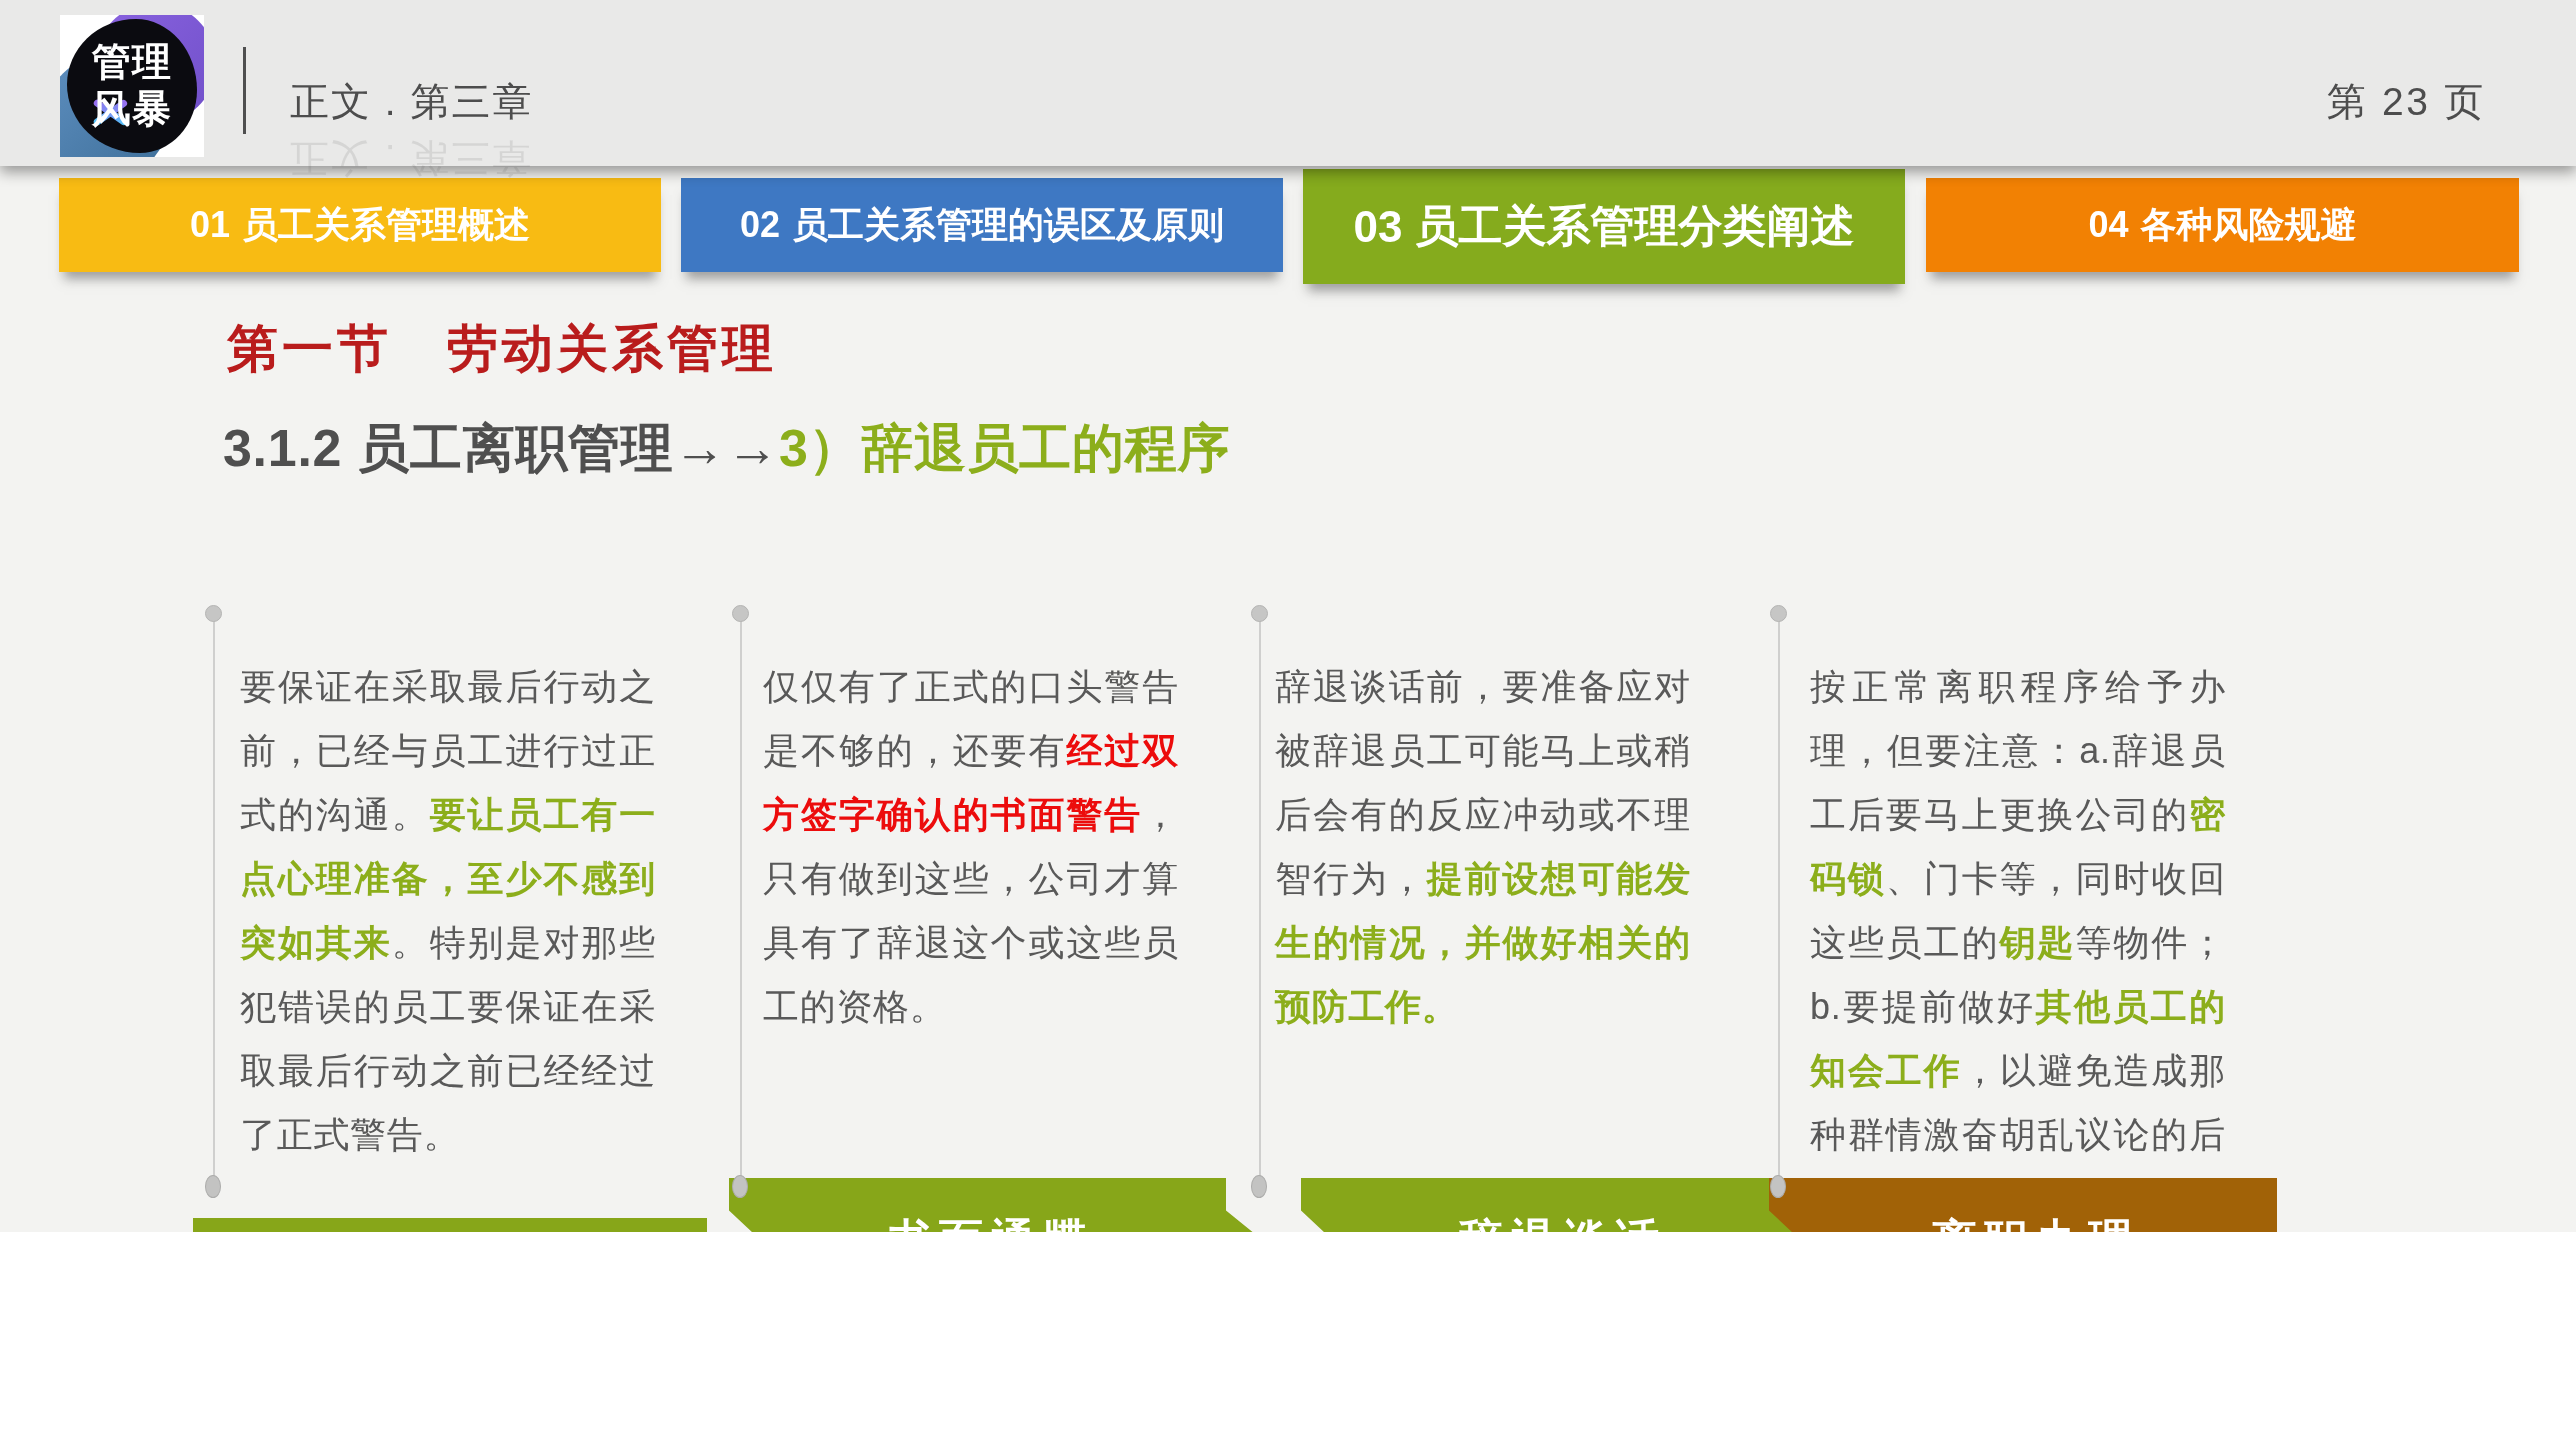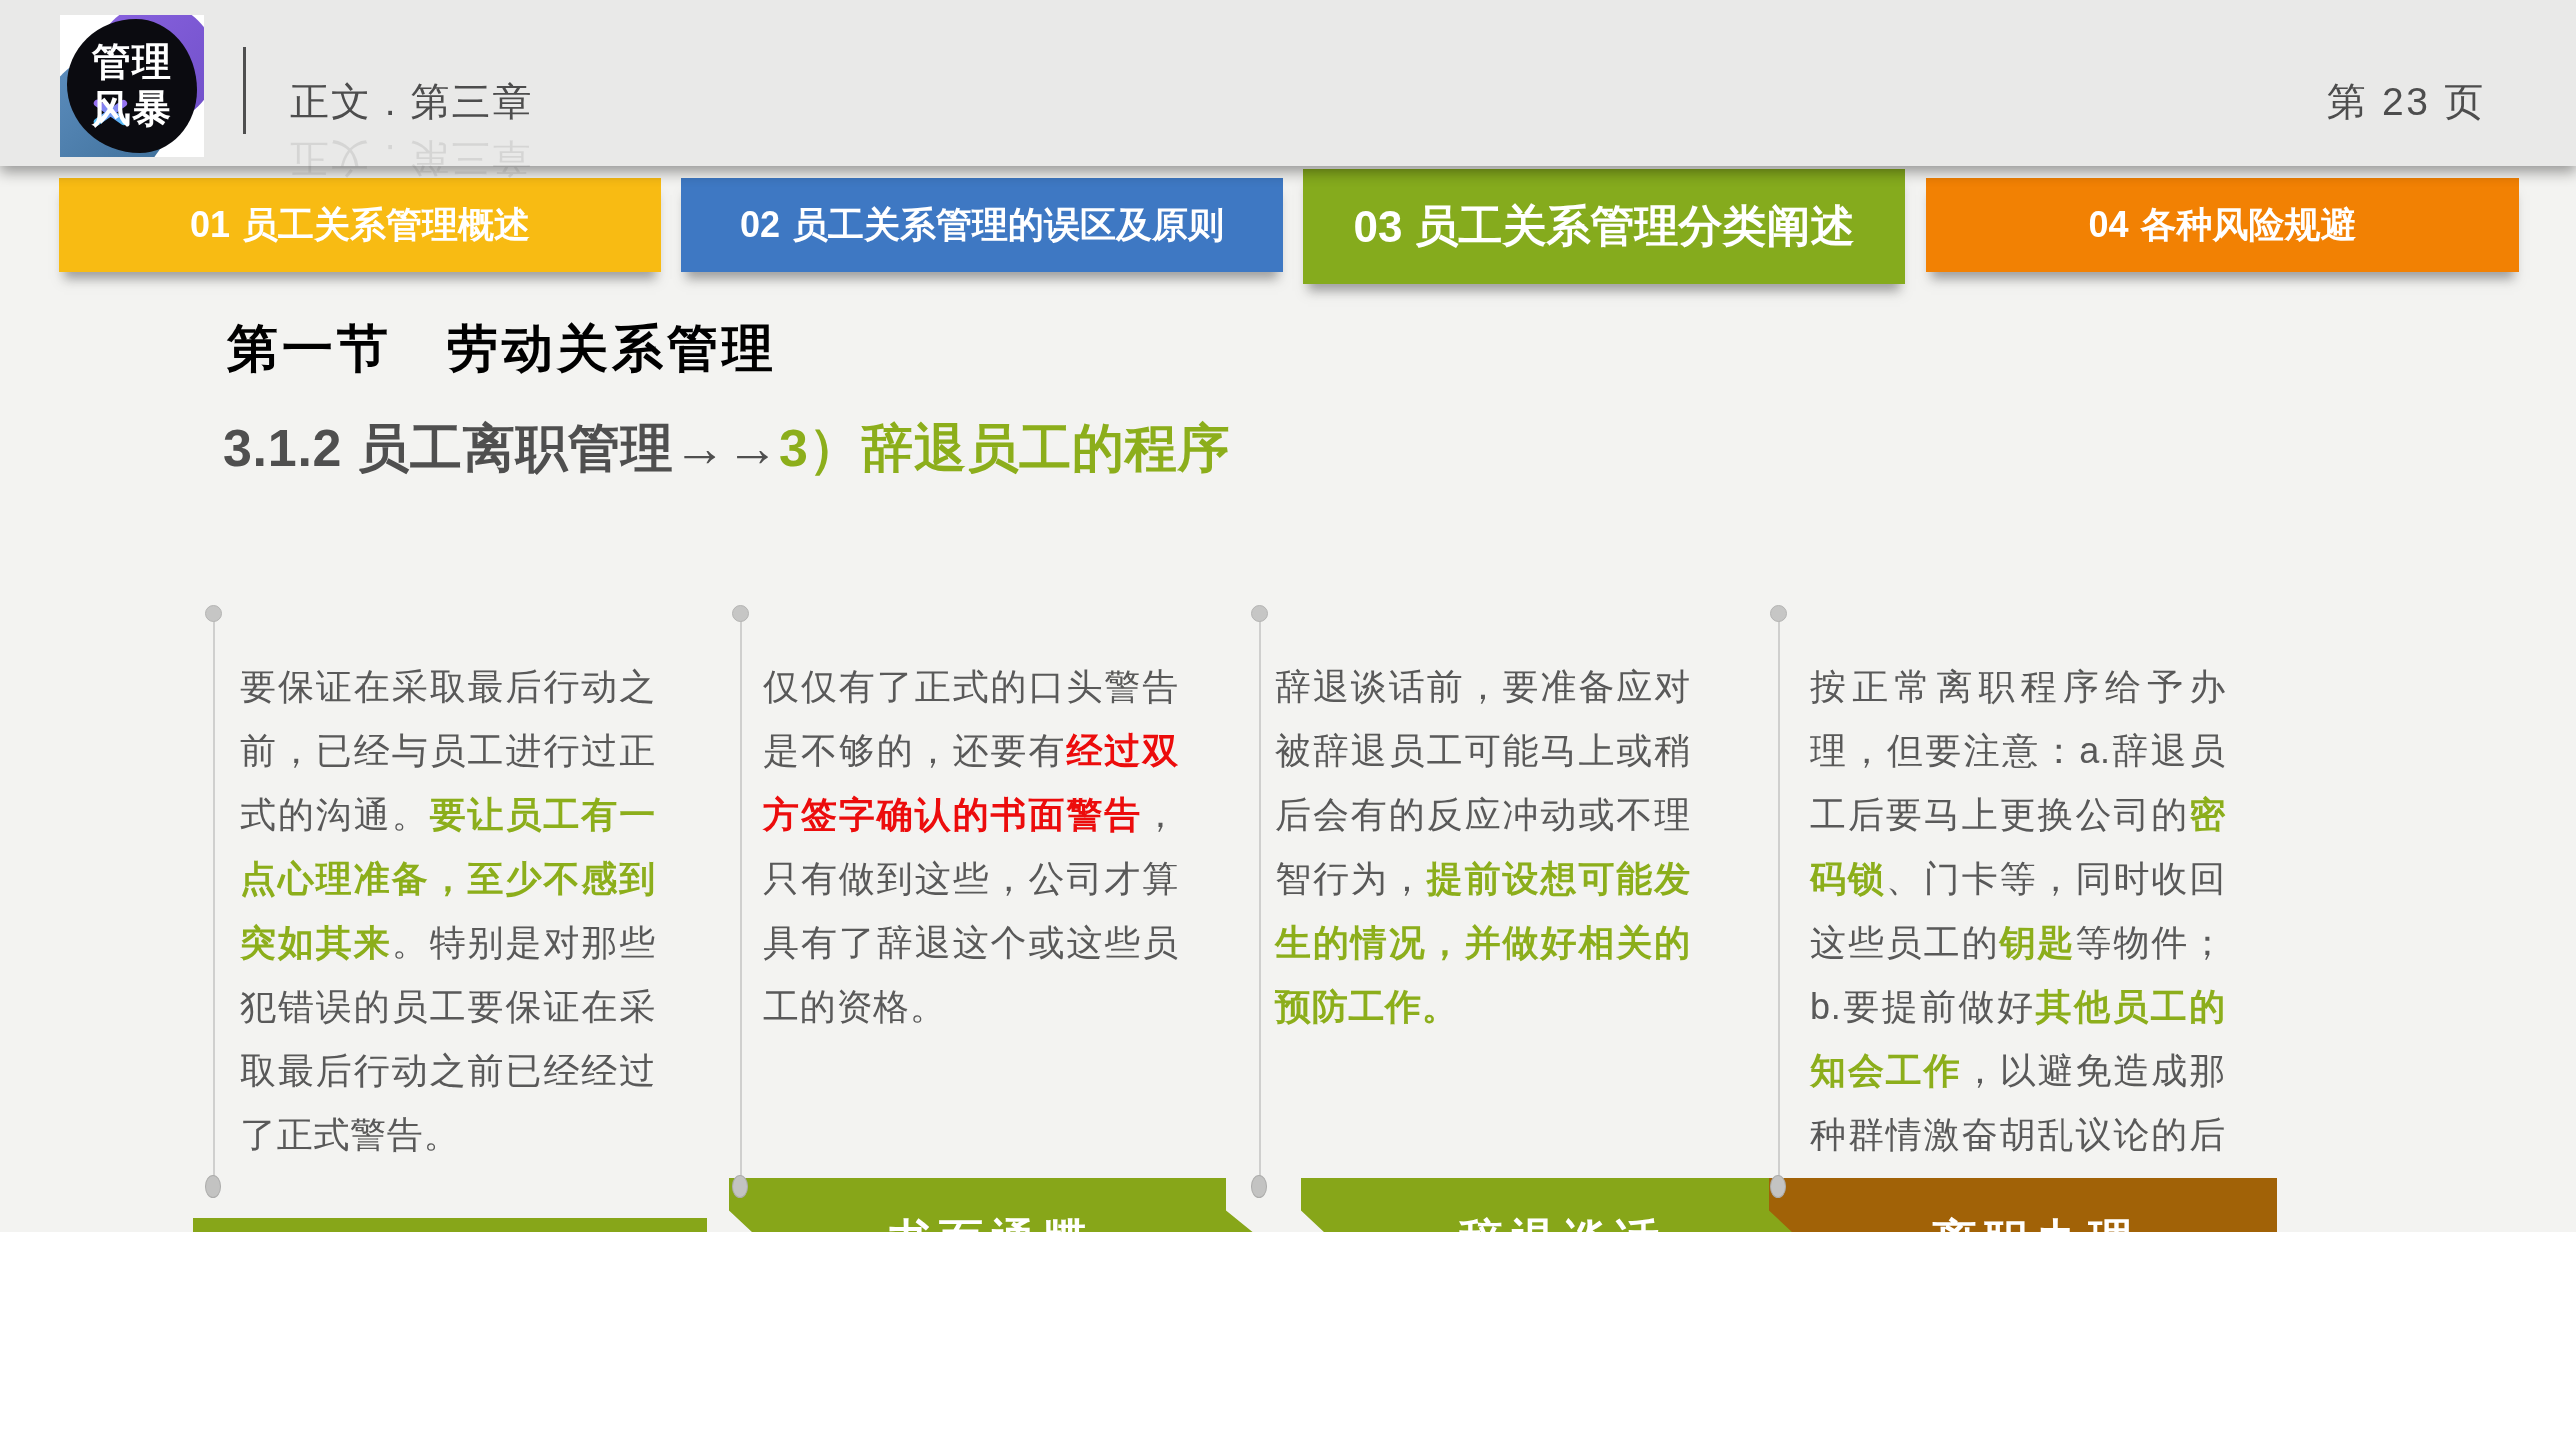--- a/index.html
+++ b/index.html
@@ -38,21 +38,21 @@
   .tab{position:absolute;top:178px;height:94px;z-index:10;display:flex;align-items:center;justify-content:center;
        color:#fff;font-size:36px;box-shadow:0 12px 10.7px -5.4px rgba(90,90,90,.55);cursor:pointer;white-space:nowrap;}
   .tab .num{font-weight:bold;margin-right:12px;}
   .tab .lbl{font-weight:bold;}
   .tab1{left:59px;width:602px;}
   .tab2{left:681px;width:602px;}
   .tab3{left:1303px;width:602px;top:169px;height:115px;font-size:44px;}
   .tab4{left:1926px;width:593px;}
 
   
-  .sec-title{position:absolute;left:227px;top:315px;font-size:51px;font-weight:bold;color:#000000;letter-spacing:4px;}
+  .sec-title{position:absolute;left:227px;top:315px;font-size:51px;font-weight:bold;color:#b91c1c;letter-spacing:4px;}
   .sec-subtitle{position:absolute;left:223px;top:414px;font-size:52px;font-weight:bold;letter-spacing:0.7px;}
   .sec-subtitle .pre{color:#4F4F4F;}
   .sec-subtitle .hl{color:var(--green);}
 
   
   .vline{position:absolute;top:616px;width:2px;height:571px;background:#CFCFCE;}
   .dot-top{position:absolute;width:17.4px;height:17.4px;border-radius:50%;background:#C6C6C5;border:1.3px solid #B4B4B3;box-sizing:border-box;}
   .dot-bottom{position:absolute;width:16px;height:23px;border-radius:50%;background:#C3C3C2;border:1.3px solid #ACACAB;
               box-sizing:border-box;z-index:6;}
   .col-text{position:absolute;top:655px;width:416px;font-size:36px;line-height:64px;color:var(--gray);

